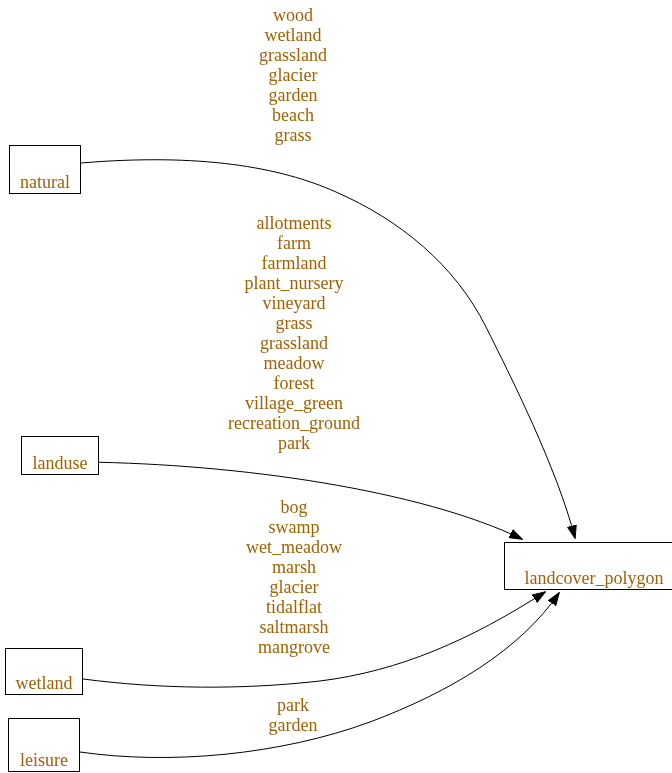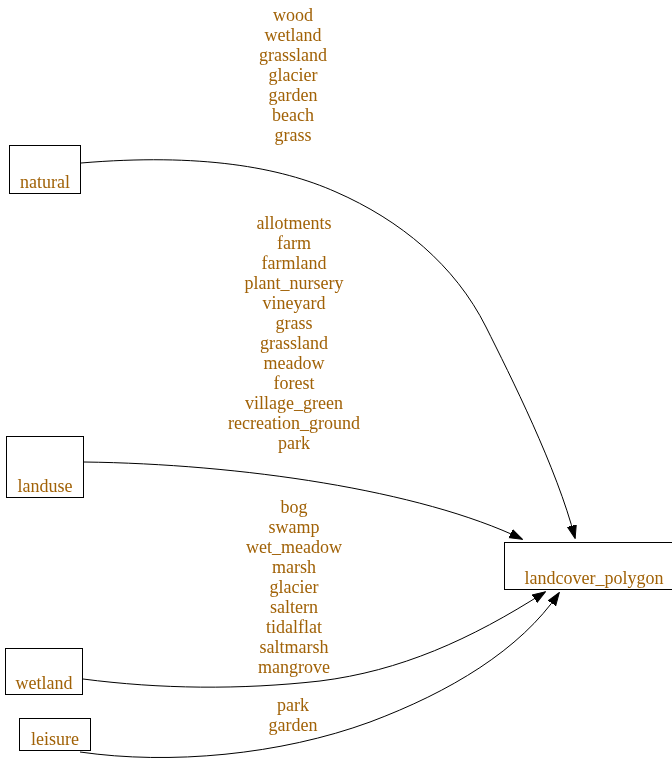--- a/index.html
+++ b/index.html
@@ -27,23 +27,23 @@
     box-sizing: border-box;
     border: 1px solid #000000;
     background: #ffffff;
     display: flex;
     align-items: flex-end;
     justify-content: center;
     font-size: 18px;
     white-space: nowrap;
   }
   #node-natural   { left: 9px;   top: 145px; width: 72px;  height: 49px; }
-  #node-landuse   { left: 6px;   top: 436px; width: 78px;  height: 62px; }
+  #node-landuse   { left: 21px;   top: 436px; width: 78px;  height: 39px; }
   #node-wetland   { left: 5px;   top: 648px; width: 78px;  height: 47px; }
-  #node-leisure   { left: 8px;   top: 718px; width: 72px;  height: 33px; margin-left: 11px; }
+  #node-leisure   { left: 8px;   top: 718px; width: 72px;  height: 54px; }
   #node-landcover { left: 504px; top: 542px; width: 180px; height: 48px; }
   .edge-label {
     position: absolute;
     width: 240px;
     text-align: center;
     font-size: 18px;
     line-height: 20px;
     white-space: nowrap;
   }
   #label-natural { left: 173px; top: 5px; }
@@ -92,21 +92,20 @@
       <div class="label-line">recreation_ground</div>
       <div class="label-line">park</div>
     </div>
 
   <div class="edge-label" id="label-wetland">
       <div class="label-line">bog</div>
       <div class="label-line">swamp</div>
       <div class="label-line">wet_meadow</div>
       <div class="label-line">marsh</div>
       <div class="label-line">glacier</div>
-      <div class="label-line">saltern</div>
       <div class="label-line">tidalflat</div>
       <div class="label-line">saltmarsh</div>
       <div class="label-line">mangrove</div>
     </div>
 
   <div class="edge-label" id="label-leisure">
       <div class="label-line">park</div>
       <div class="label-line">garden</div>
     </div>
 

